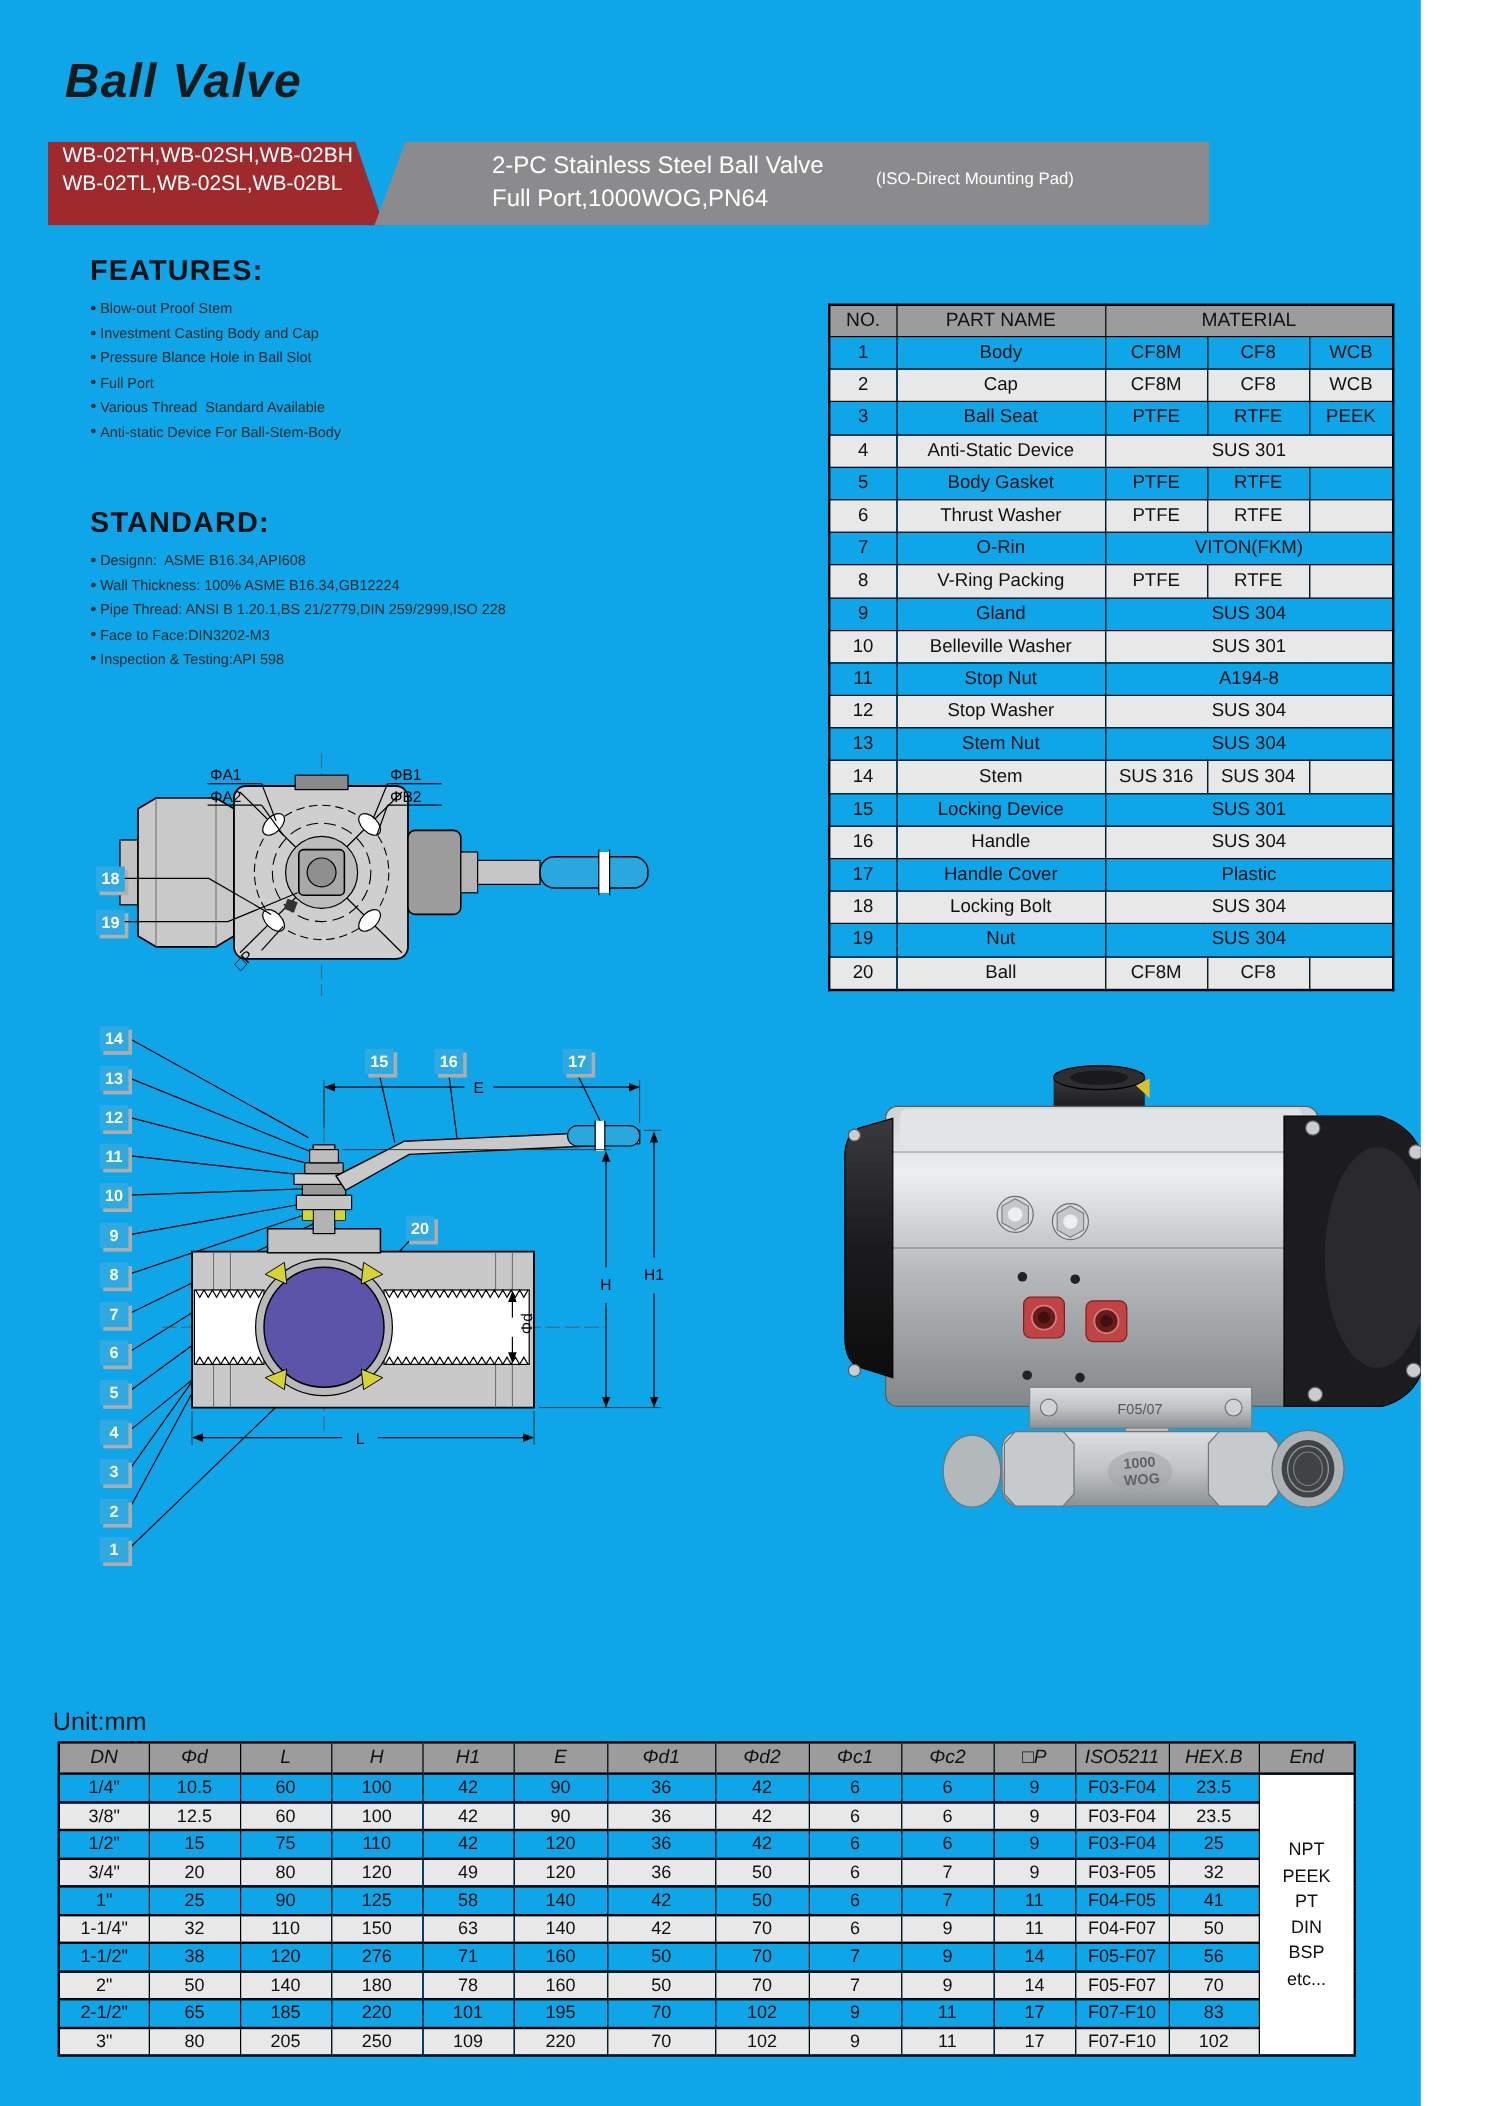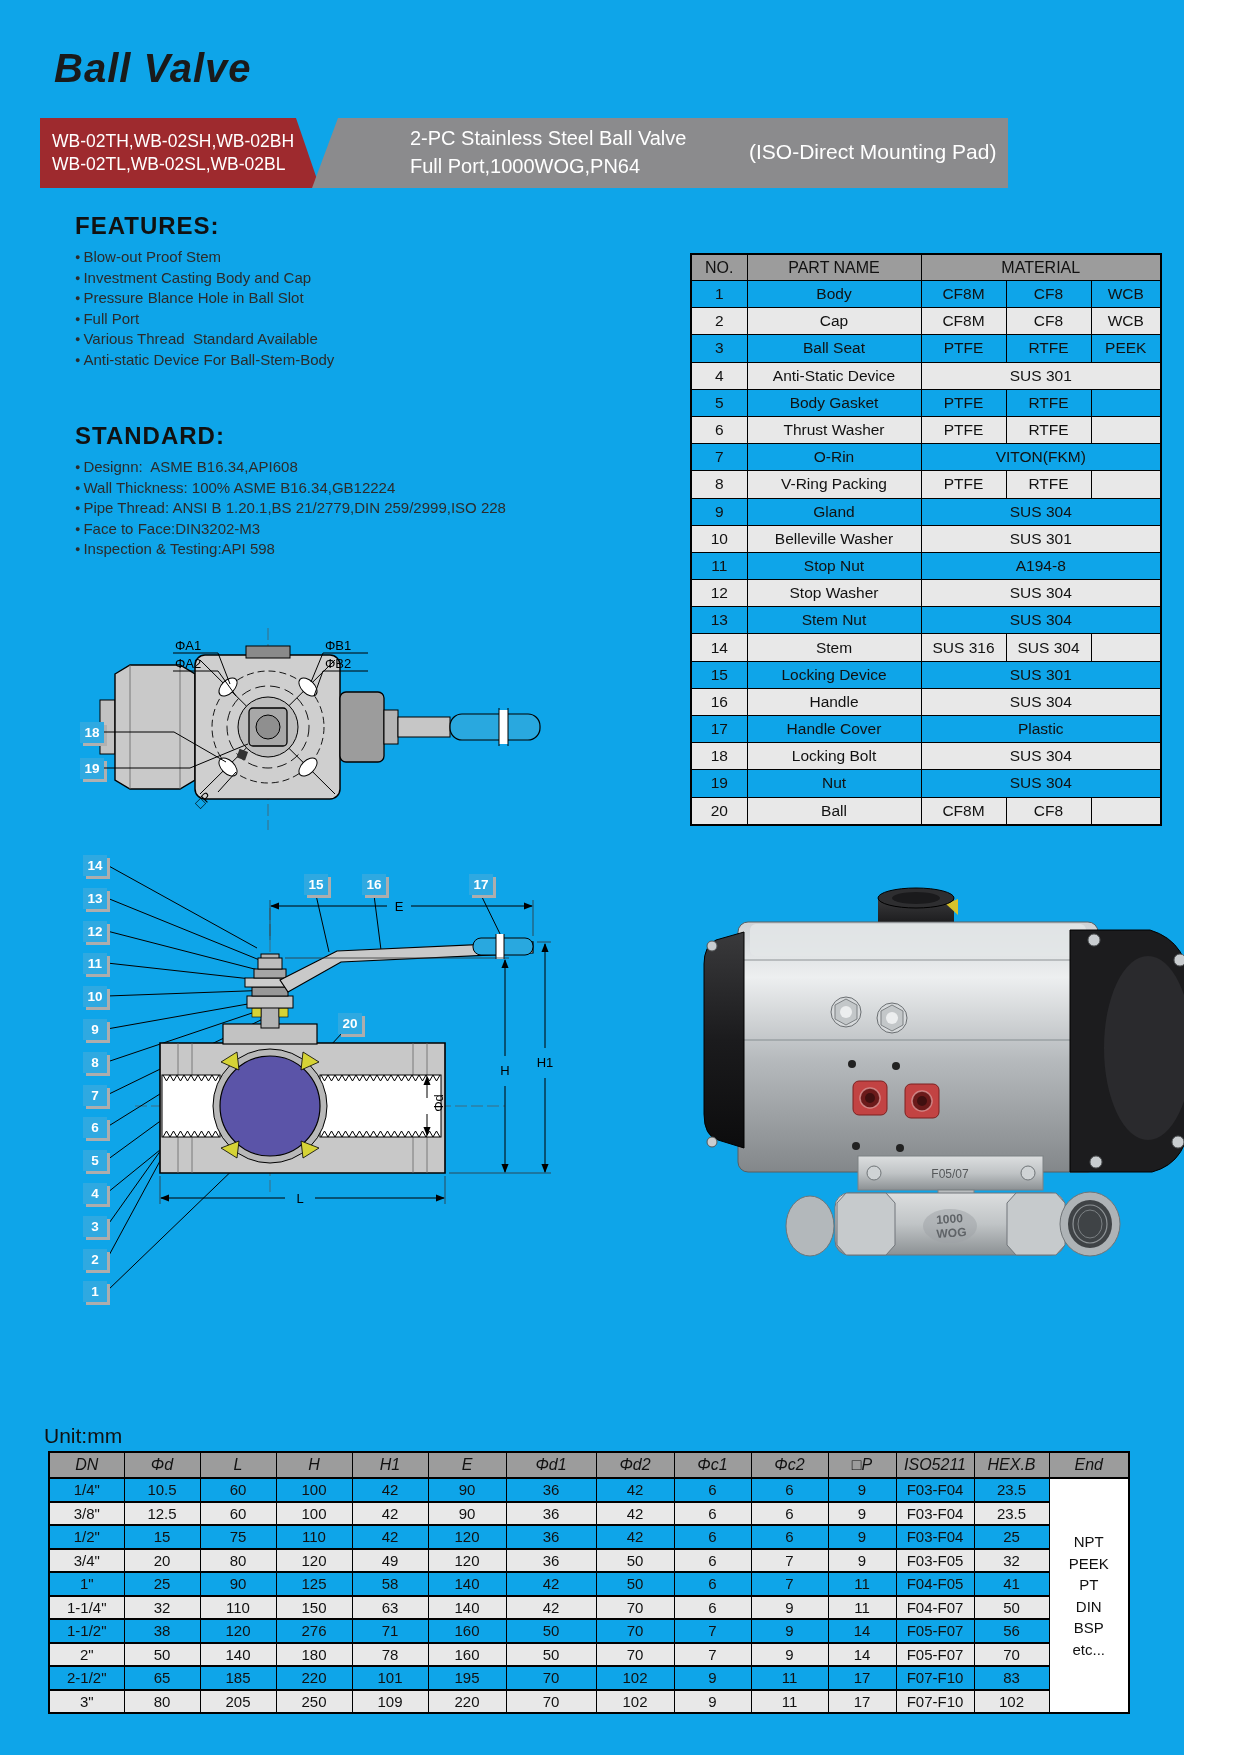--- a/index.html
+++ b/index.html
@@ -7,33 +7,33 @@
           font-family:"Liberation Sans", sans-serif; color:#111; overflow:hidden; }
   .abs { position:absolute; }
 
   
   .title { left:54px; top:46px; margin:0; font-style:italic; font-weight:700;
            font-size:40px; letter-spacing:1px; color:#1a1a1a; }
 
   
   .banner-red { left:40px; top:118px; width:280px; height:70px; background:#9e2a2e;
                 clip-path:polygon(0 0, calc(100% - 24px) 0, 100% 100%, 0 100%);
-                display:flex; flex-direction:column; justify-content:center;
+                display:flex; flex-direction:column; justify-content:flex-start;
                 padding-left:12px; box-sizing:border-box; }
   .banner-red div { color:#fff; font-size:17.5px; line-height:23px; }
   .banner-gray { left:312px; top:118px; width:696px; height:70px; background:#8b8b8d;
                  clip-path:polygon(26px 0, 100% 0, 100% 100%, 0 100%); }
   .banner-gray .desc1 { left:98px; top:9px;  color:#fff; font-size:20px; }
   .banner-gray .desc2 { left:98px; top:37px; color:#fff; font-size:20px; }
-  .banner-gray .note  { left:437px; top:22px; color:#fff; font-size:21px; }
+  .banner-gray .note  { left:418px; top:22px; color:#fff; font-size:14px; }
 
   
   .sec h2 { margin:0; font-weight:700; font-size:24px; letter-spacing:1px; }
   .sec ul { list-style:none; margin:7px 0 0 0; padding:0; }
-  .sec li { font-size:15px; line-height:19.5px; color:#2b2b2b; white-space:pre; }
+  .sec li { font-size:12px; line-height:19.5px; color:#2b2b2b; white-space:pre; }
   .sec li::before { content:"●"; font-size:9px; vertical-align:2px; margin-right:3px; }
   .feat { left:75px; top:212px; width:480px; }
   .stand { left:75px; top:422px; width:520px; }
   .highlight { background:#b3b3b3; color:#c0392b; font-style:italic; padding:0 3px; margin-left:2px; }
 
   
   table { border-collapse:collapse; table-layout:fixed; }
   .parts { left:690px; top:253px; width:470px; border:2.5px solid #000; }
   .parts th { background:#9c9c9c; font-weight:400; font-size:16px; height:25px; border:1.5px solid #000; padding:0; }
   .parts td { border:1.5px solid #000; height:26.2px; font-size:15.5px; text-align:center; padding:0; overflow:hidden; }

